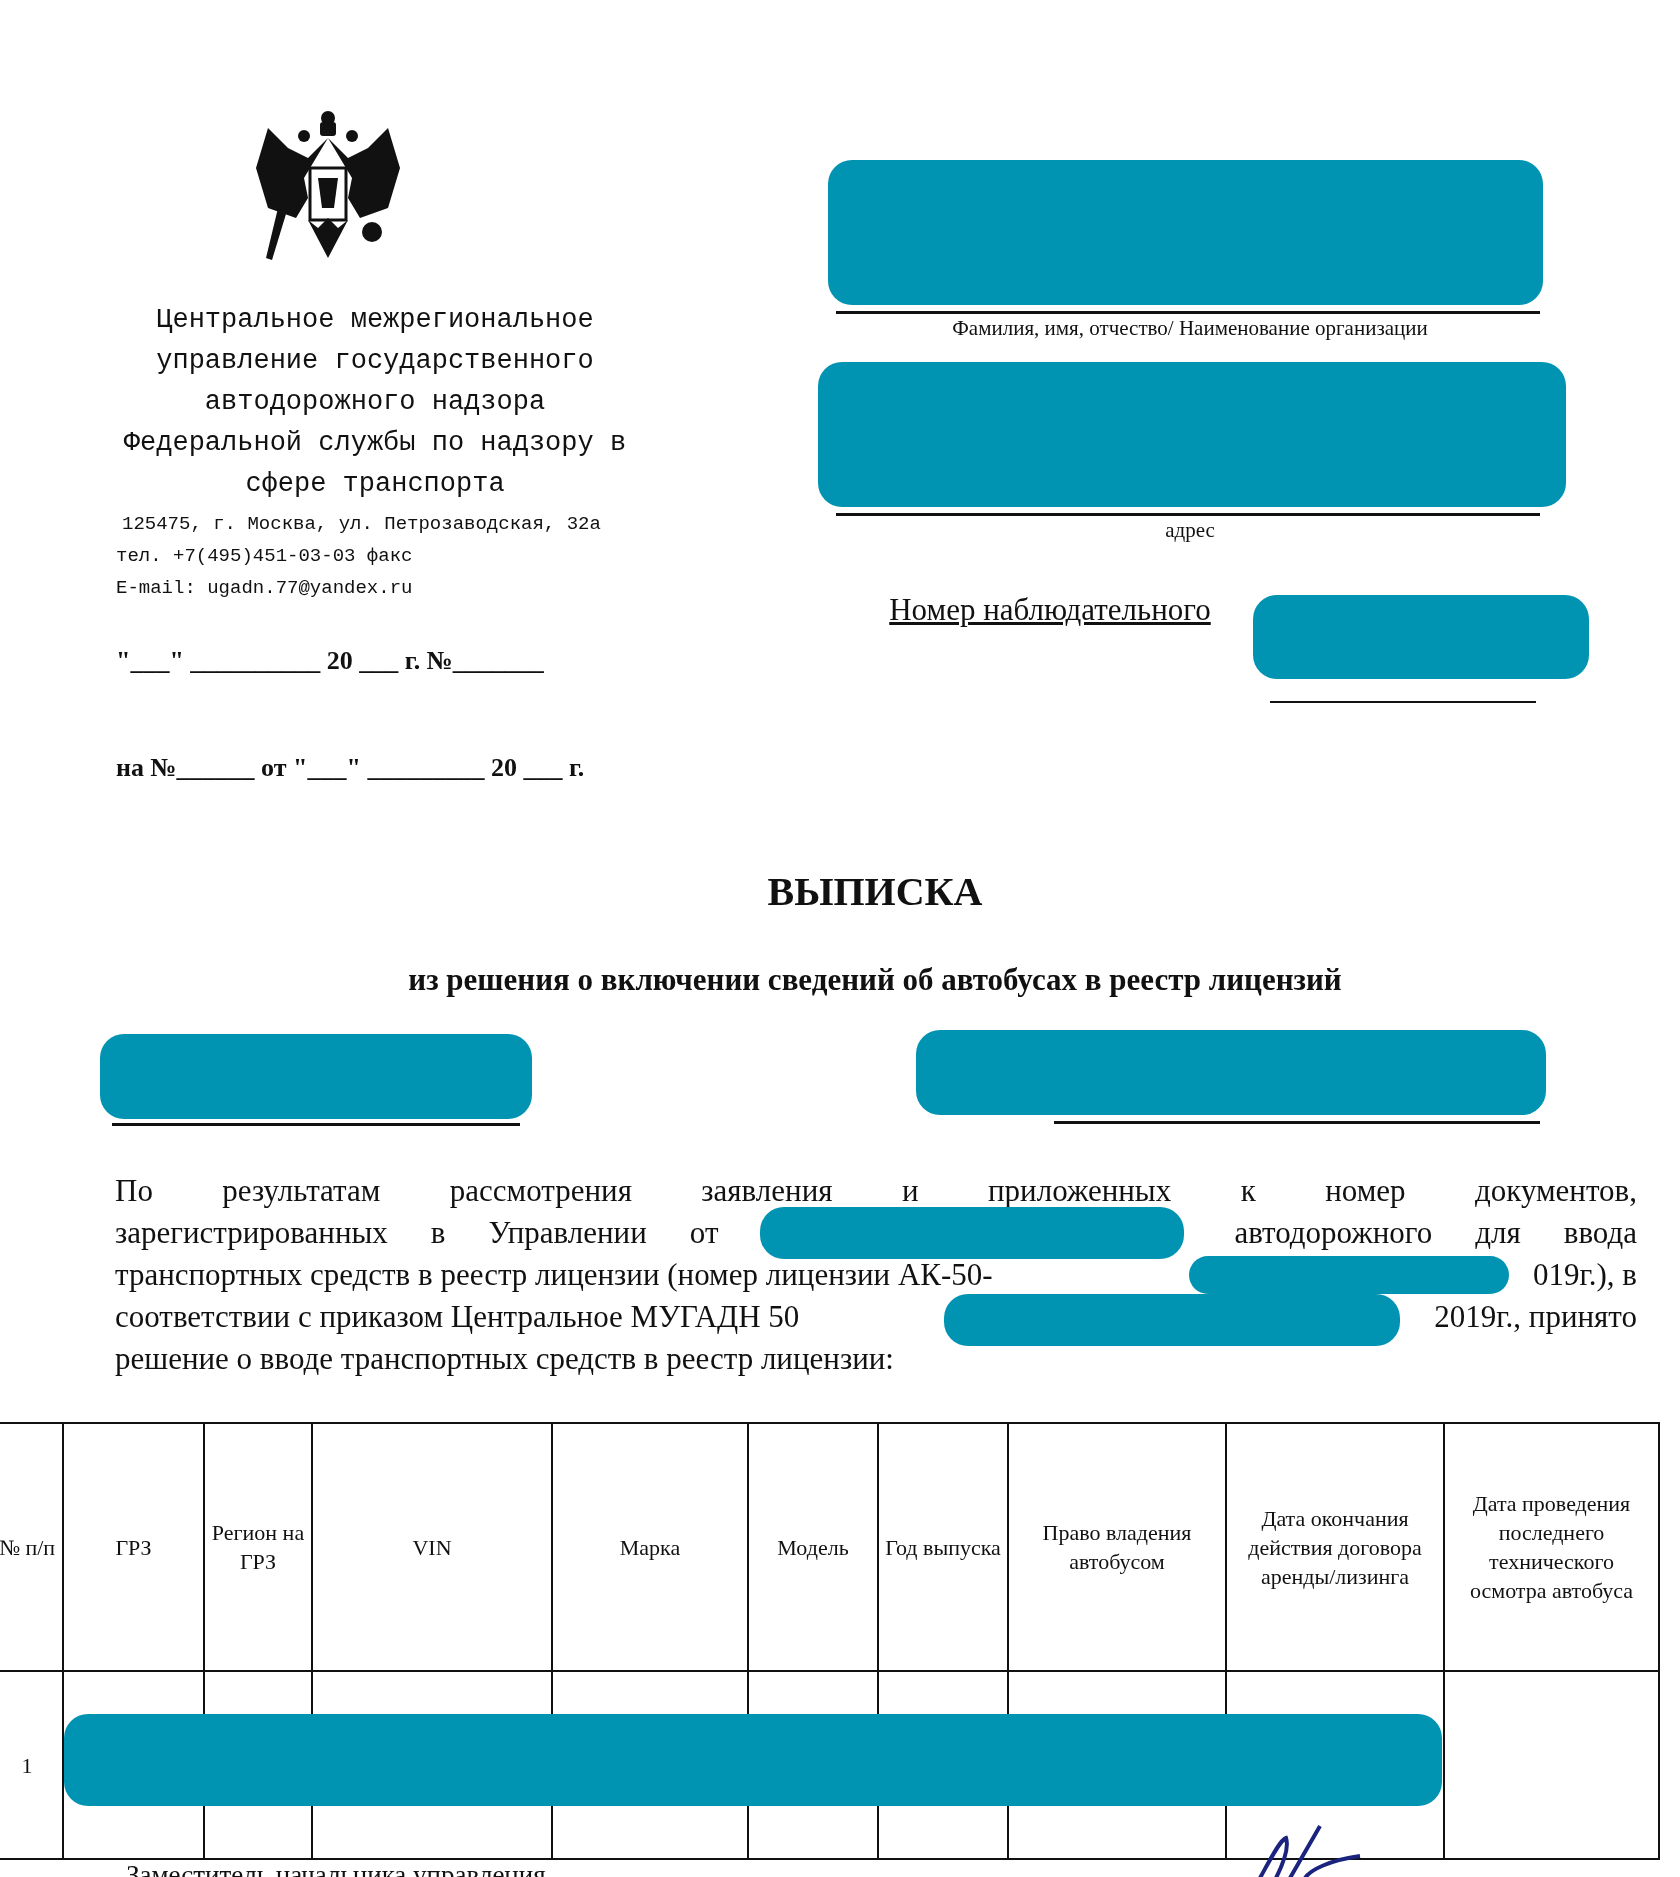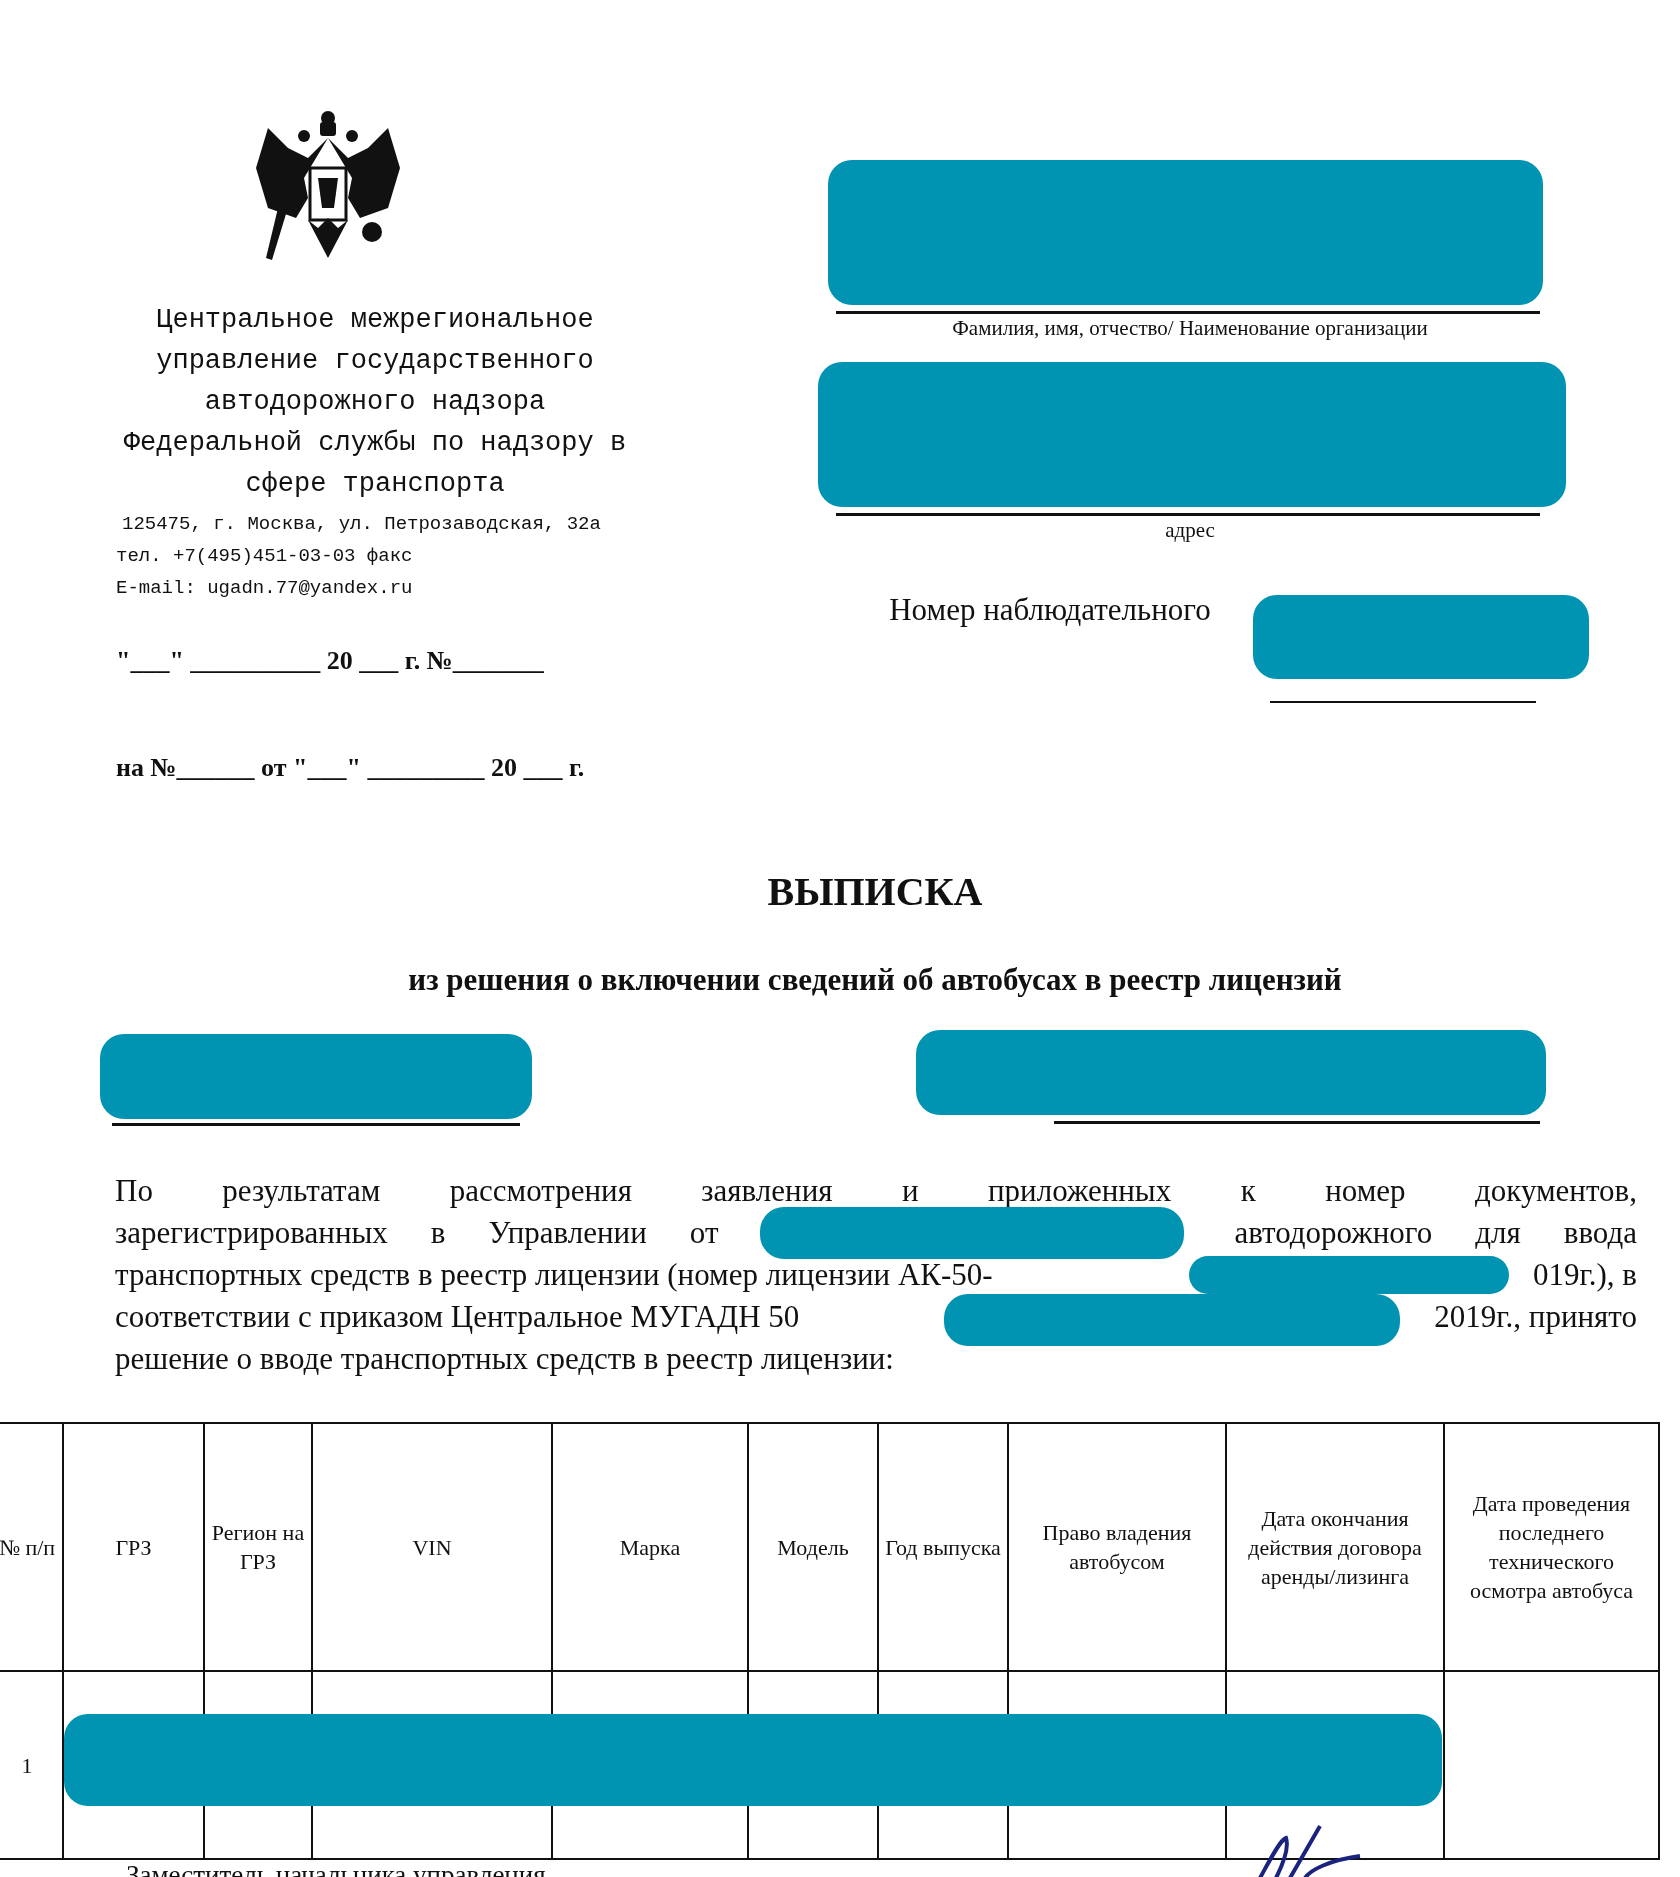--- a/index.html
+++ b/index.html
@@ -24,21 +24,21 @@
   #org-address { left: 122px; top: 508px; font-size: 19px; line-height: 32px; }
   #org-phone { left: 116px; top: 540px; font-size: 19px; line-height: 32px; }
   #org-email { left: 116px; top: 572px; font-size: 19px; line-height: 32px; }
 
   #date-line { left: 116px; top: 646px; font-size: 26px; font-weight: bold; white-space: pre; }
   #ref-line { left: 116px; top: 753px; font-size: 26px; font-weight: bold; white-space: pre; }
 
   
   #recipient-name-label { left: 830px; top: 316px; width: 720px; text-align: center; font-size: 21px; }
   #recipient-address-label { left: 830px; top: 518px; width: 720px; text-align: center; font-size: 21px; }
-  #case-label { left: 860px; top: 588px; width: 380px; text-align: center; font-size: 31px; line-height: 44px; }
+  #case-label { left: 860px; top: 588px; width: 380px; text-align: center; font-size: 31px; line-height: 44px; text-decoration: underline; }
 
   
   #doc-title { left: 0; top: 868px; width: 1750px; text-align: center; font-size: 40px; font-weight: bold; }
   #doc-subtitle { left: 0; top: 962px; width: 1750px; text-align: center; font-size: 31px; font-weight: bold; }
 
   
   #body-para {
     left: 115px; top: 1170px; width: 1522px; font-size: 31px; line-height: 42px;
   }
   #body-para .line { display: flex; justify-content: space-between; white-space: nowrap; height: 42px; }

